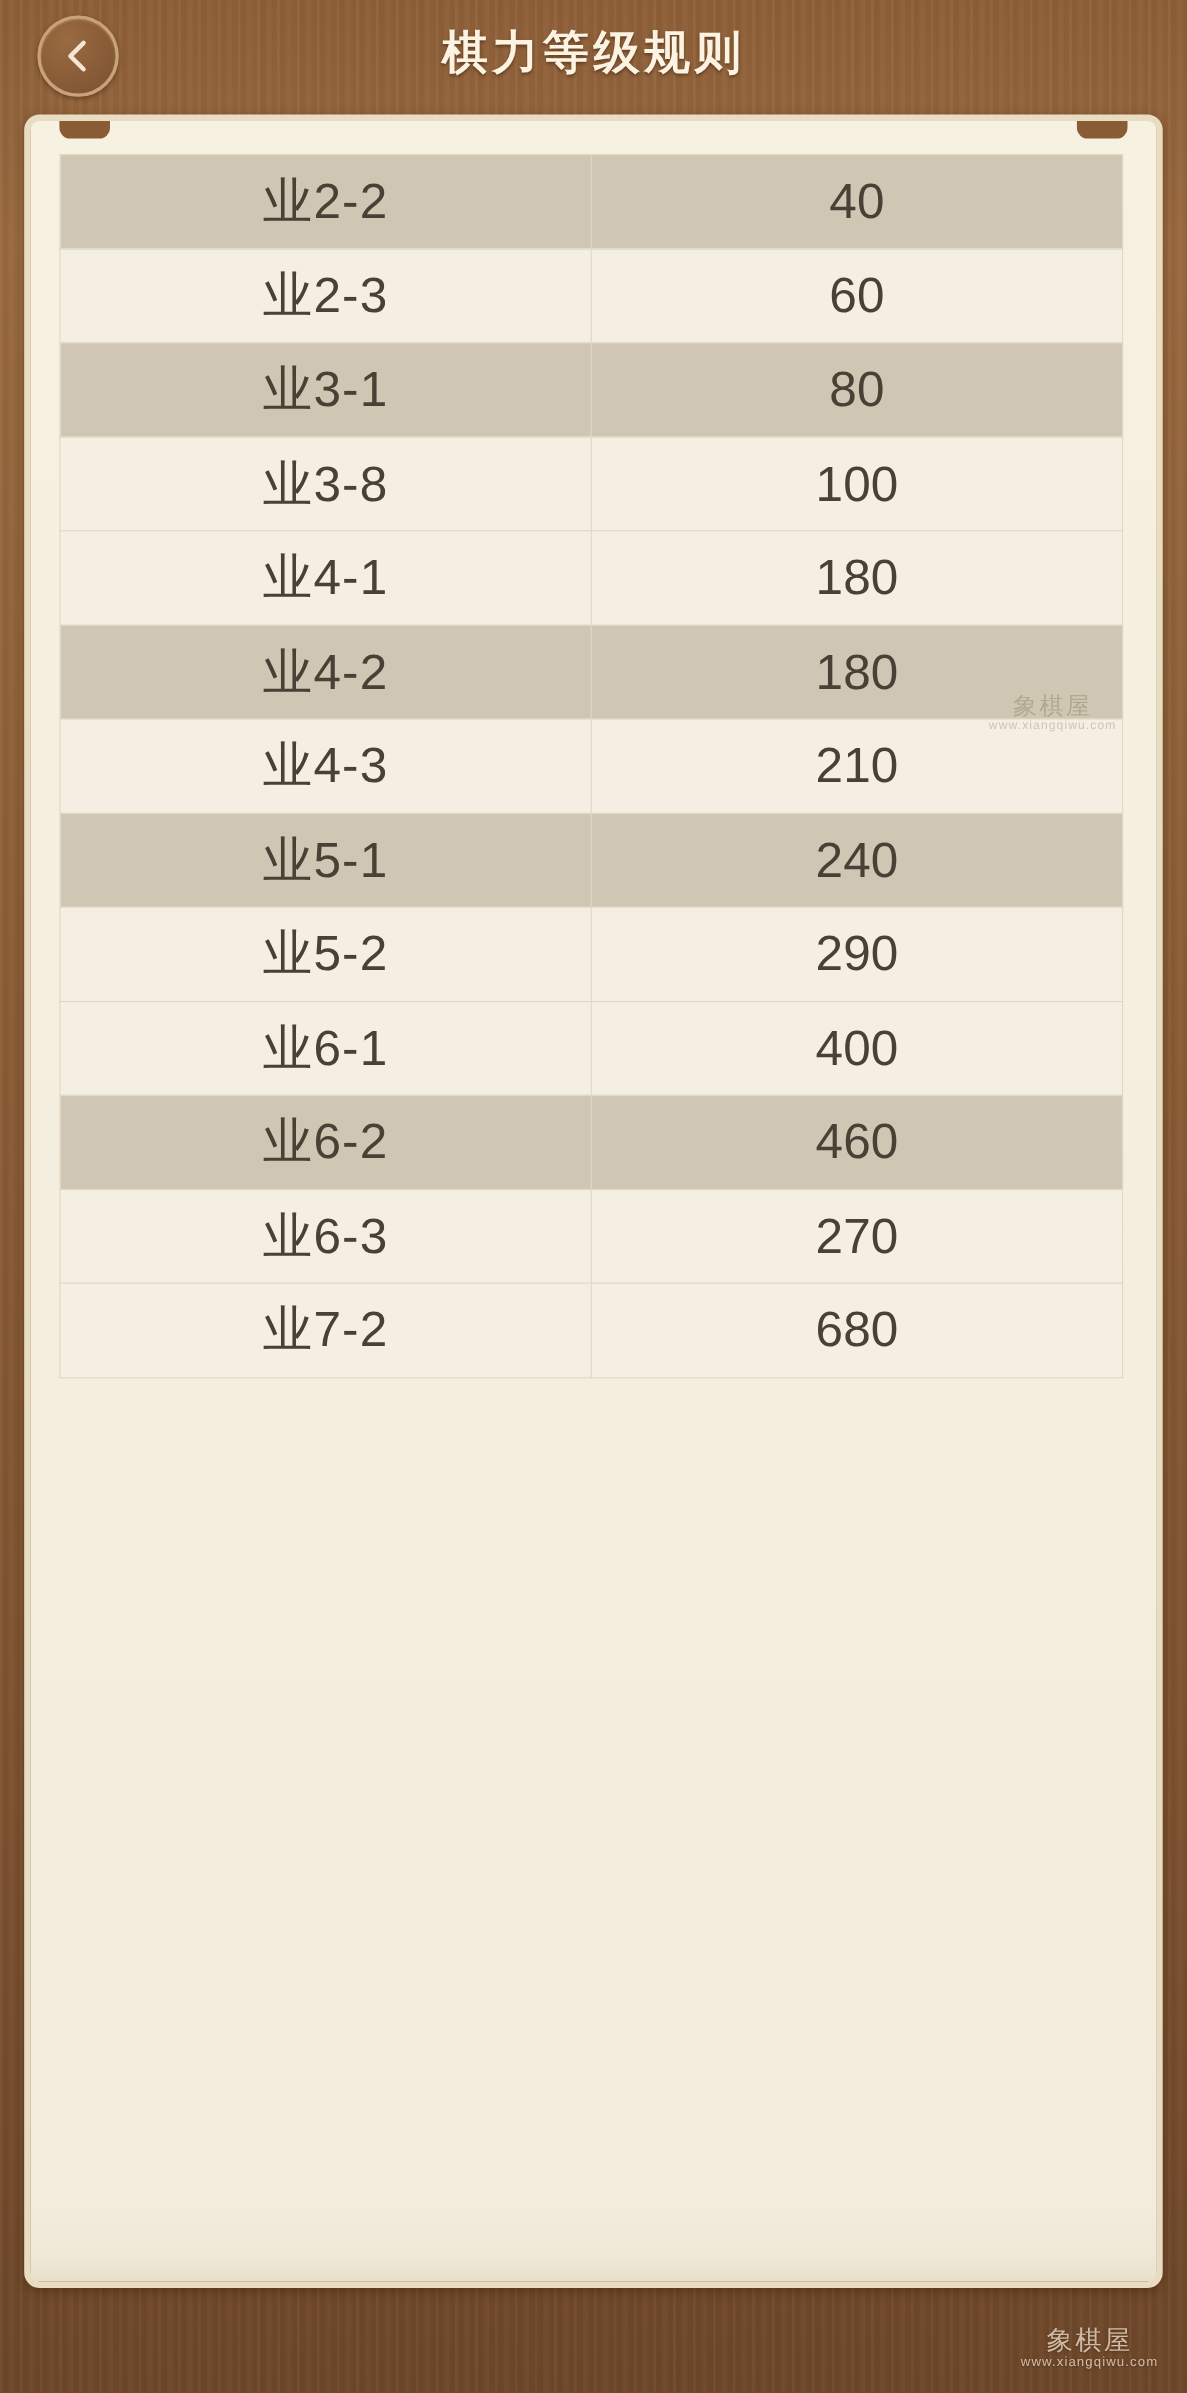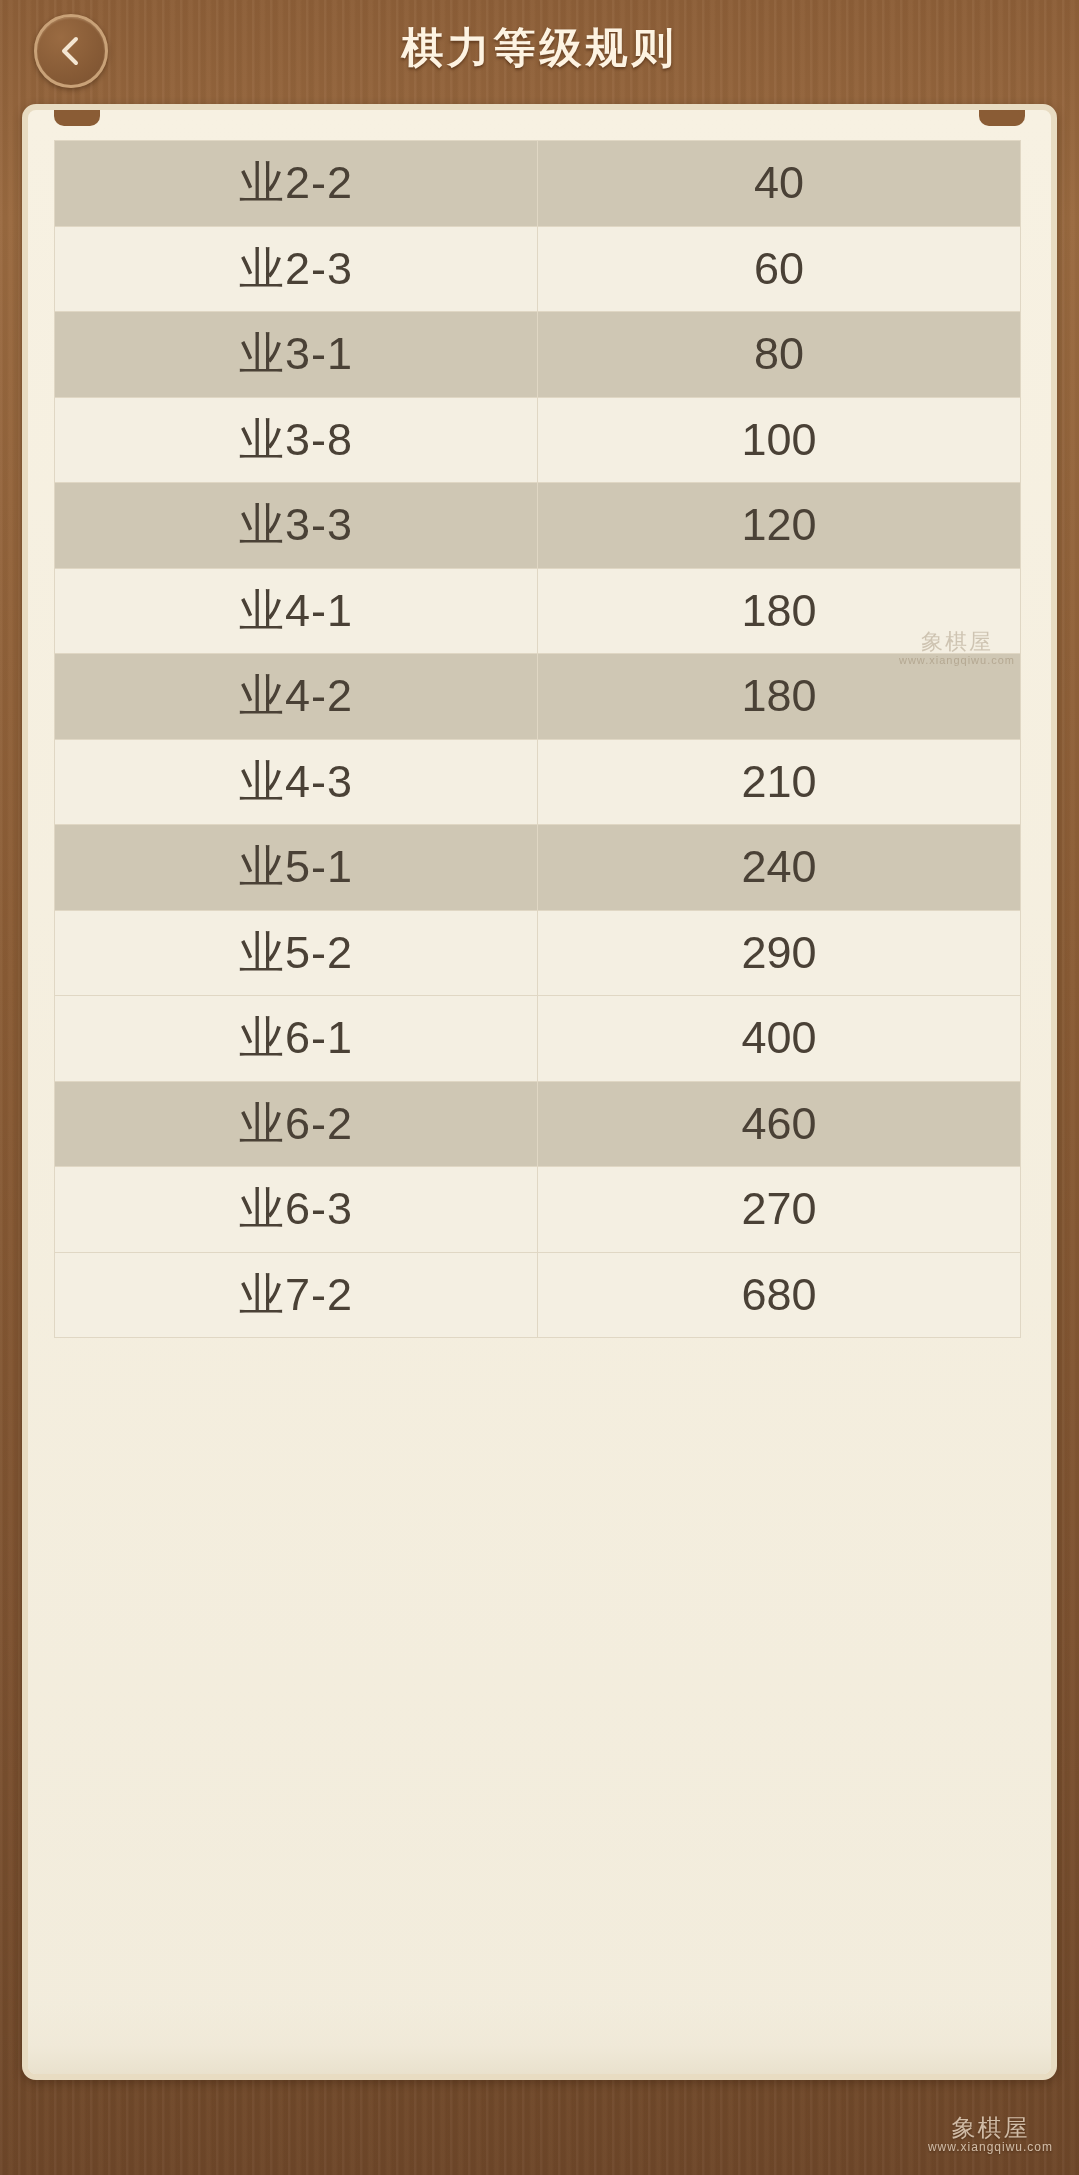--- a/index.html
+++ b/index.html
@@ -179,24 +179,20 @@
           <td class="score">60</td>
         </tr>
         <tr class="row-odd">
           <td class="rank">业3-1</td>
           <td class="score">80</td>
         </tr>
         <tr class="row-even">
           <td class="rank">业3-8</td>
           <td class="score">100</td>
         </tr>
-        <tr class="row-odd">
-          <td class="rank">业3-3</td>
-          <td class="score">120</td>
-        </tr>
         <tr class="row-even">
           <td class="rank">业4-1</td>
           <td class="score">180</td>
         </tr>
         <tr class="row-odd">
           <td class="rank">业4-2</td>
           <td class="score">180</td>
         </tr>
         <tr class="row-even">
           <td class="rank">业4-3</td>

